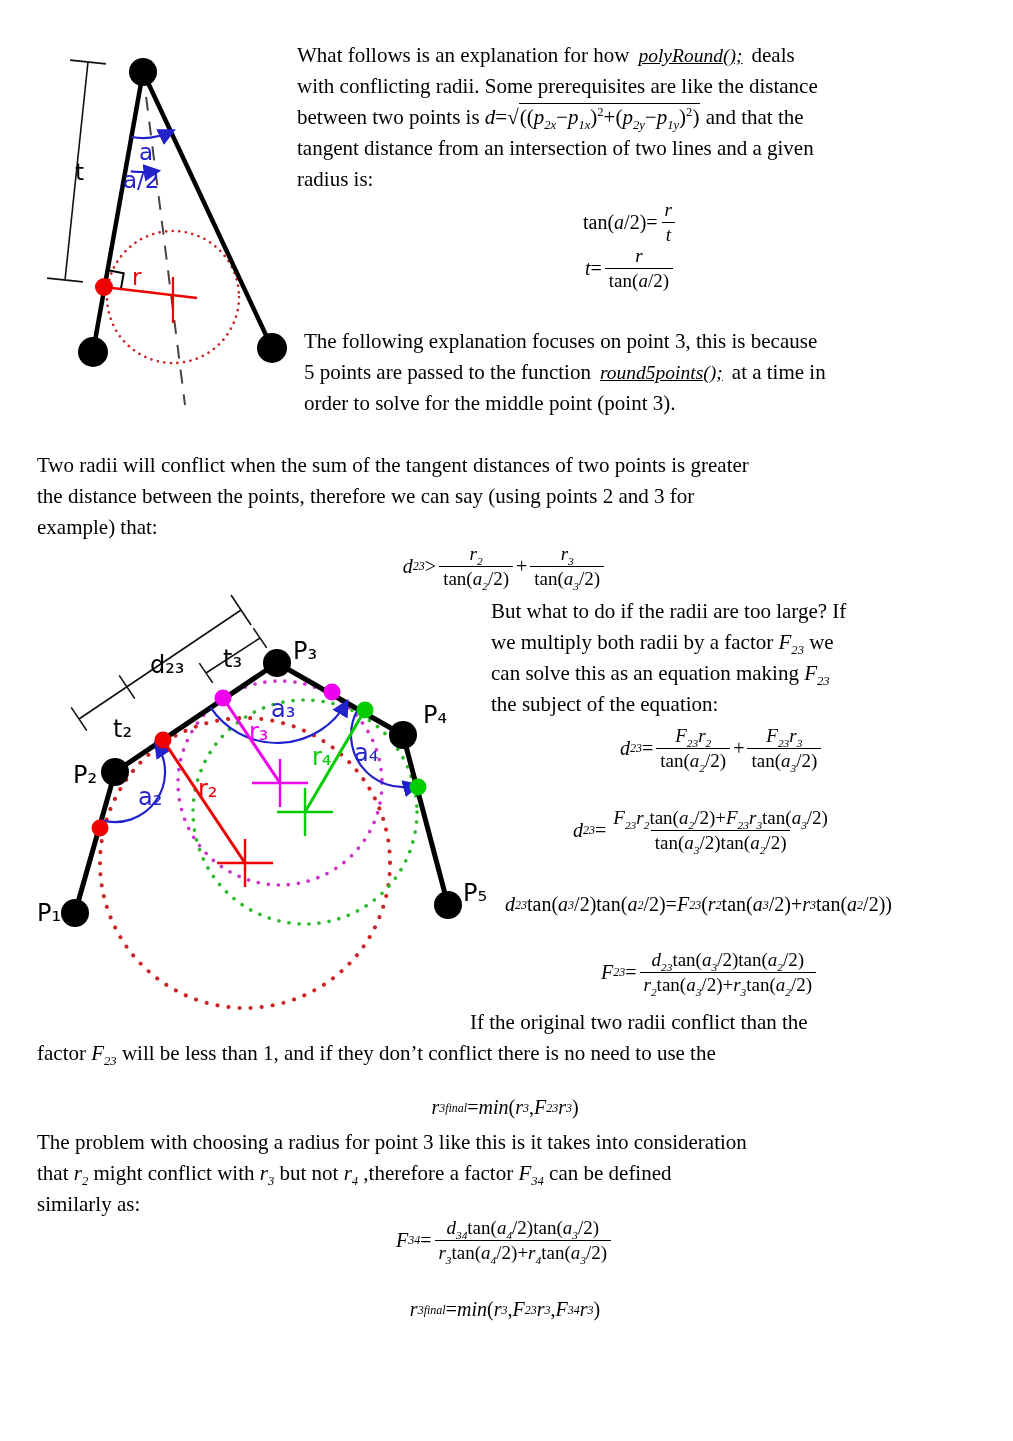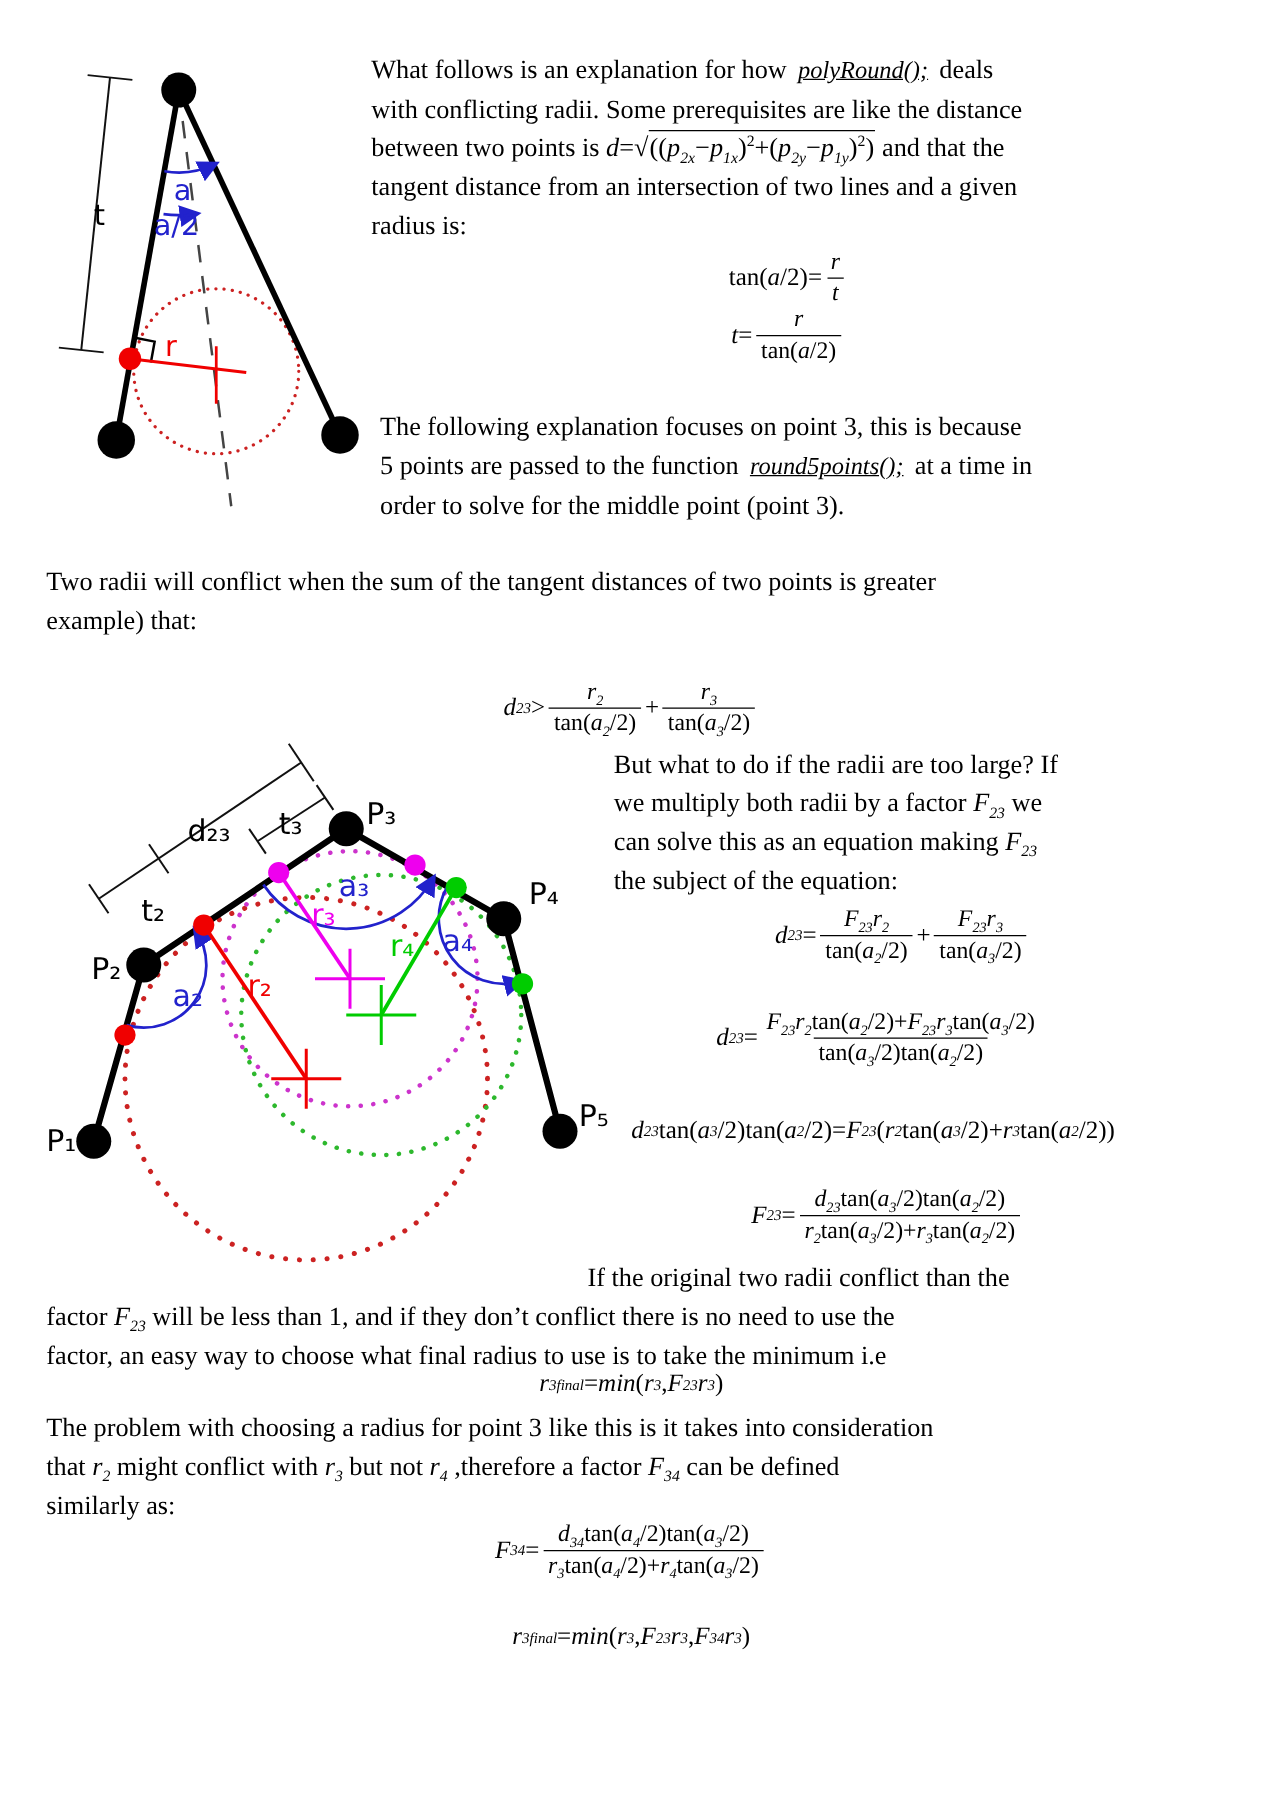--- a/index.html
+++ b/index.html
@@ -135,34 +135,34 @@
       <div class="tline"><span>tangent distance from an intersection of two lines and a given</span></div>
       <div class="tline"><span>radius is:</span></div>
     </div>
   <div class="para" style="left:304px;top:326px">
       <div class="tline"><span>The following explanation focuses on point 3, this is because</span></div>
       <div class="tline"><span>5 points are passed to the function</span><span class="mname">round5points();</span><span>at a time in</span></div>
       <div class="tline"><span>order to solve for the middle point (point 3).</span></div>
     </div>
   <div class="para" style="left:37px;top:450px">
       <div class="tline"><span>Two radii will conflict when the sum of the tangent distances of two points is greater</span></div>
+      <div class="tline"><span>the distance between the points, therefore we can say (using points 2 and 3 for</span></div>
       <div class="tline"><span>example) that:</span></div>
     </div>
   <div class="para" style="left:491px;top:596px">
       <div class="tline"><span>But what to do if the radii are too large? If</span></div>
       <div class="tline"><span>we multiply both radii by a factor  </span><span class="mvar">F</span><sub>23</sub><span>  we</span></div>
       <div class="tline"><span>can solve this as an equation making  </span><span class="mvar">F</span><sub>23</sub></div>
       <div class="tline"><span>the subject of the equation:</span></div>
     </div>
   <div class="para" style="left:470px;top:1007px">
       <div class="tline"><span>If the original two radii conflict than the</span></div>
     </div>
   <div class="para" style="left:37px;top:1038px">
       <div class="tline"><span>factor  </span><span class="mvar">F</span><sub>23</sub><span>  will be less than 1, and if they don’t conflict there is no need to use the</span></div>
-      <div class="tline"><span>factor, an easy way to choose what final radius to use is to take the minimum i.e</span></div>
     </div>
   <div class="para" style="left:37px;top:1127px">
       <div class="tline"><span>The problem with choosing a radius for point 3 like this is it takes into consideration</span></div>
       <div class="tline"><span>that  </span><span class="mvar">r</span><sub>2</sub><span>  might conflict with  </span><span class="mvar">r</span><sub>3</sub><span>  but not  </span><span class="mvar">r</span><sub>4</sub><span>  ,therefore a factor  </span><span class="mvar">F</span><sub>34</sub><span>  can be defined</span></div>
       <div class="tline"><span>similarly as:</span></div>
     </div>
 
   <div class="formula" style="left:583px;top:198px">
       <span>tan(</span>
       <span class="mvar">a</span>

